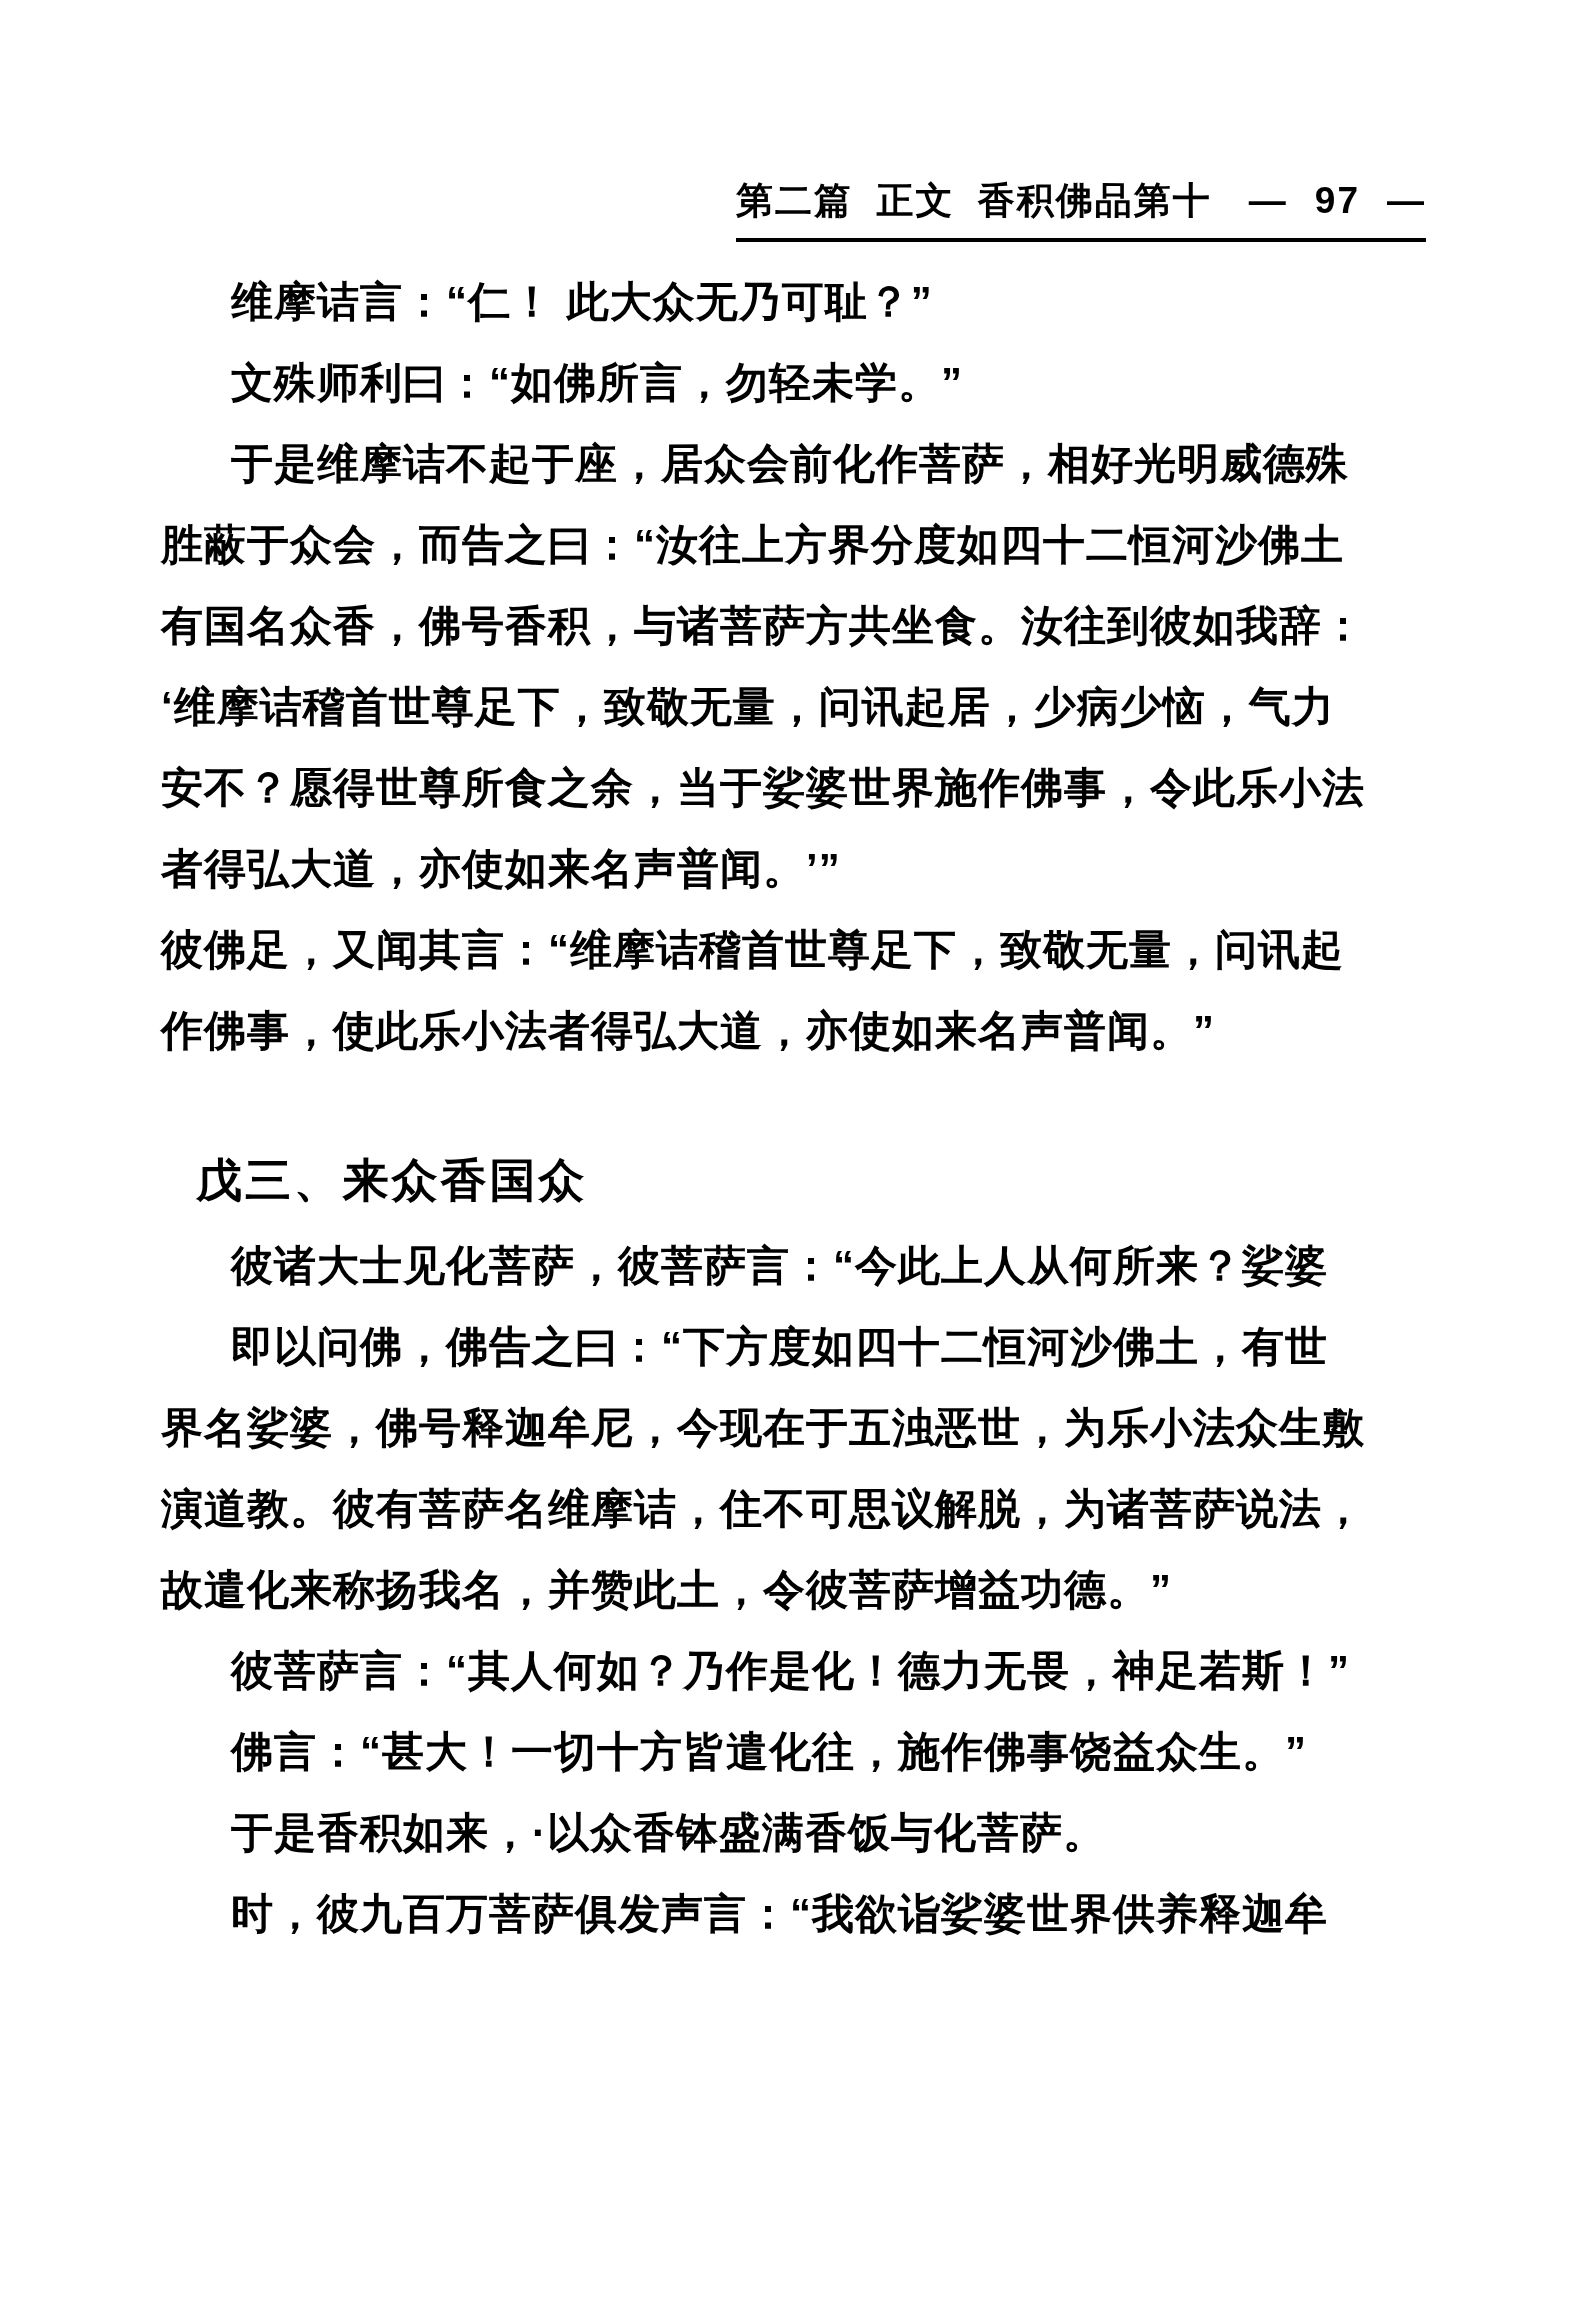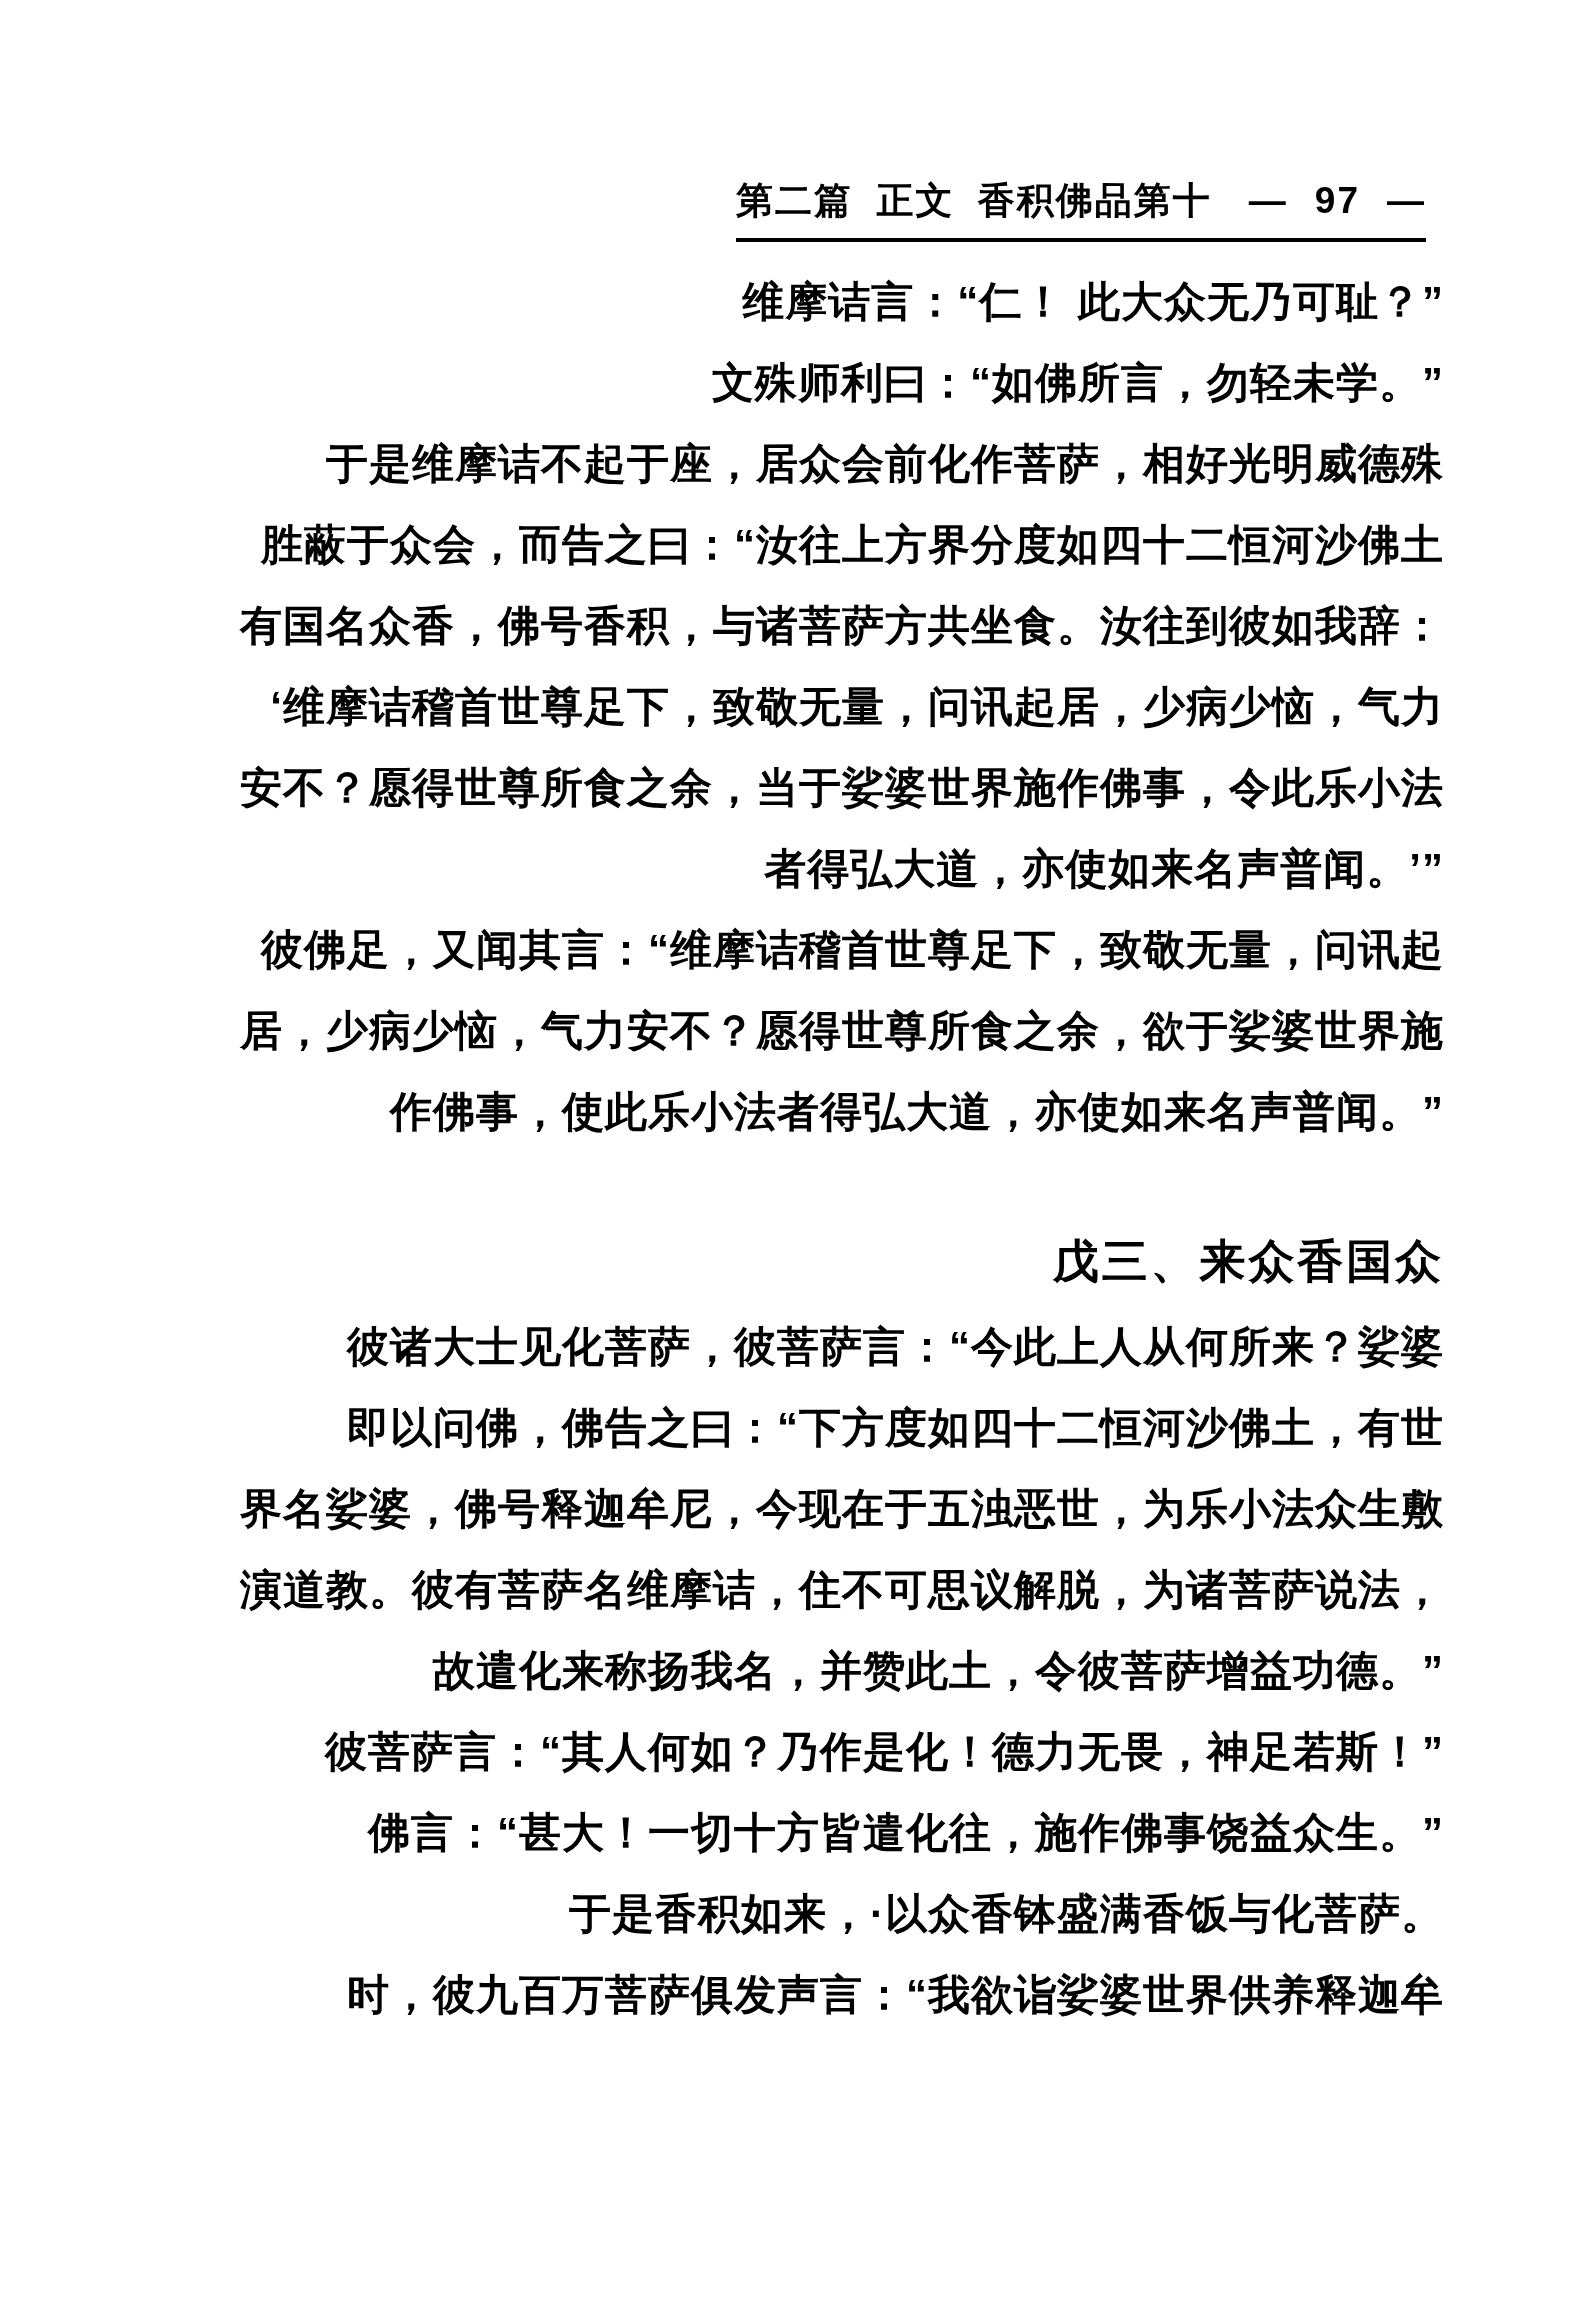--- a/index.html
+++ b/index.html
@@ -37,24 +37,23 @@
     gap: 23.4px;
   }
   .running-header .page-group {
     display: flex;
     gap: 27px;
     align-items: baseline;
   }
   
   .body-block {
     position: absolute;
-    left: 192px;
+    left: 161px;
     top: 261px;
     width: 1252px;
-    text-align: right;
   }
   .line {
     height: 81px;
     line-height: 81px;
     font-size: 42px;
     font-weight: 700;
     letter-spacing: 1px;
     white-space: nowrap;
     color: #000000;
   }
@@ -92,21 +91,20 @@
   <div class="body-block">
       <div class="line indent">维摩诘言：“仁！ 此大众无乃可耻？”</div>
       <div class="line indent">文殊师利曰：“如佛所言，勿轻未学。”</div>
       <div class="line indent">于是维摩诘不起于座，居众会前化作菩萨，相好光明威德殊</div>
       <div class="line">胜蔽于众会，而告之曰：“汝往上方界分度如四十二恒河沙佛土</div>
       <div class="line">有国名众香，佛号香积，与诸菩萨方共坐食。汝往到彼如我辞：</div>
       <div class="line">‘维摩诘稽首世尊足下，致敬无量，问讯起居，少病少恼，气力</div>
       <div class="line">安不？愿得世尊所食之余，当于娑婆世界施作佛事，令此乐小法</div>
       <div class="line">者得弘大道，亦使如来名声普闻。’”</div>
       <div class="line">彼佛足，又闻其言：“维摩诘稽首世尊足下，致敬无量，问讯起</div>
-      <div class="line">居，少病少恼，气力安不？愿得世尊所食之余，欲于娑婆世界施</div>
       <div class="line">作佛事，使此乐小法者得弘大道，亦使如来名声普闻。”</div>
       <div class="line heading">戊三、来众香国众</div>
       <div class="line indent">彼诸大士见化菩萨，彼菩萨言：“今此上人从何所来？娑婆</div>
       <div class="line indent">即以问佛，佛告之曰：“下方度如四十二恒河沙佛土，有世</div>
       <div class="line">界名娑婆，佛号释迦牟尼，今现在于五浊恶世，为乐小法众生敷</div>
       <div class="line">演道教。彼有菩萨名维摩诘，住不可思议解脱，为诸菩萨说法，</div>
       <div class="line">故遣化来称扬我名，并赞此土，令彼菩萨增益功德。”</div>
       <div class="line indent">彼菩萨言：“其人何如？乃作是化！德力无畏，神足若斯！”</div>
       <div class="line indent">佛言：“甚大！一切十方皆遣化往，施作佛事饶益众生。”</div>
       <div class="line indent">于是香积如来，·以众香钵盛满香饭与化菩萨。</div>

